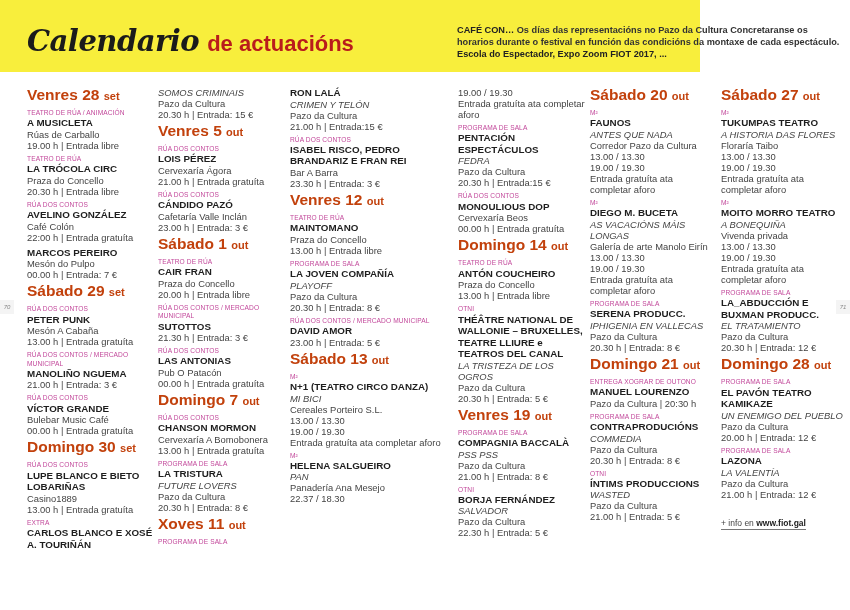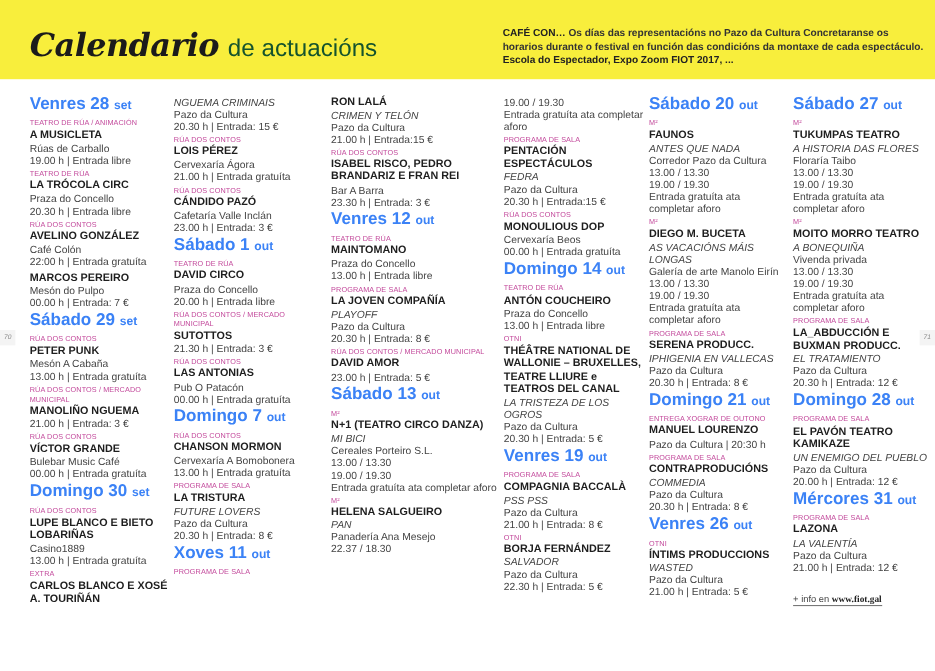--- a/index.html
+++ b/index.html
@@ -1,57 +1,57 @@
 <!DOCTYPE html>
 <html><head>
 <meta charset="utf-8">
 <style>
   * { box-sizing: border-box; margin: 0; padding: 0; }
   html, body { width: 850px; height: 610px; overflow: hidden; background: #ffffff; }
   body { font-family: "DejaVu Sans", sans-serif; color: #333; position: relative; }
 
   .header {
-    position: absolute; left: 0; top: 0; width: 850px; height: 72px;
+    position: absolute; left: 0; top: 0; width: 700px; height: 72px;
     background: #f8ee3c;
   }
   .title-wrap { position: absolute; left: 27px; top: 24px; display: flex; align-items: baseline; }
   .title-script {
     font-family: "DejaVu Serif", serif; font-style: italic; font-weight: bold;
     font-size: 29px; color: #1b1b1b; letter-spacing: -0.5px;
   }
-  .title-rest { font-family: "Liberation Sans", sans-serif; font-size: 22px; color: #14532d; margin-left: 8px; }
+  .title-rest { font-family: "Liberation Sans", sans-serif; font-size: 22px; color: #b91c1c; margin-left: 8px; font-weight: bold; }
   .header-note {
     position: absolute; left: 457px; top: 24px; width: 385px;
     font-family: "Liberation Sans", sans-serif; font-size: 9.2px; line-height: 12.2px; color: #333; font-weight: bold;
   }
   .header-note b { color: #222; }
 
   .page-num {
     position: absolute; top: 300px; width: 14px; height: 14px;
     font-family: "Liberation Sans", sans-serif; font-style: italic; font-size: 6px; color: #888;
     text-align: center; line-height: 14px; background: #f4f4f4;
   }
   .page-num.left { left: 0; }
   .page-num.right { right: 0; }
 
   .col { position: absolute; top: 84px; font-family: "Liberation Sans", sans-serif; }
   .day {
-    font-size: 15.5px; font-weight: bold; color: #3b82f6; line-height: 17px; margin-top: 2px;
+    font-size: 15.5px; font-weight: bold; color: #c2410c; line-height: 17px; margin-top: 2px;
   }
   .day .mon { font-size: 11px; }
   .ev { margin-top: 4px; }
   .cat { font-size: 6.6px; color: #c2479a; text-transform: uppercase; line-height: 8.4px; letter-spacing: 0.1px; }
   .name { font-size: 9.8px; font-weight: bold; color: #1e1e1e; line-height: 11.5px; }
   .show { font-size: 9.4px; font-style: italic; color: #444; line-height: 11px; }
   .line { font-size: 9.4px; color: #444; line-height: 11px; }
   .footer-link {
     font-size: 8.5px; color: #444; margin-top: 18px; display: inline-block;
     border-bottom: 1px solid #777; padding-bottom: 1px;
   }
-  .footer-link b { color: #222; font-family: Liberation Serif, serif; }
+  .footer-link b { color: #222; }
 </style>
 </head>
 <body>
 
 <div class="header">
   <div class="title-wrap">
     <span class="title-script">Calendario</span>
     <span class="title-rest">de actuacións</span>
   </div>
   <div class="header-note">
@@ -113,40 +113,41 @@
         <div class="line">Casino1889</div>
         <div class="line">13.00 h | Entrada gratuíta</div>
       </div>
       <div class="ev">
         <div class="cat">Extra</div>
         <div class="name">CARLOS BLANCO E XOSÉ A. TOURIÑÁN</div>
       </div>
     </div>
     <div class="col" style="left: 158px; width: 128px;">
       <div class="ev" style="margin-top: 3px;">
-        <div class="show">NGUEMA CRIMINAIS</div>
+        <div class="show">SOMOS CRIMINAIS</div>
         <div class="line">Pazo da Cultura</div>
         <div class="line">20.30 h | Entrada: 15 €</div>
       </div>
+      <div class="day"><span>Venres 5</span> <span class="mon">out</span></div>
       <div class="ev">
         <div class="cat">Rúa dos contos</div>
         <div class="name">LOIS PÉREZ</div>
         <div class="line">Cervexaría Ágora</div>
         <div class="line">21.00 h | Entrada gratuíta</div>
       </div>
       <div class="ev">
         <div class="cat">Rúa dos contos</div>
         <div class="name">CÁNDIDO PAZÓ</div>
         <div class="line">Cafetaría Valle Inclán</div>
         <div class="line">23.00 h | Entrada: 3 €</div>
       </div>
       <div class="day"><span>Sábado 1</span> <span class="mon">out</span></div>
       <div class="ev">
         <div class="cat">Teatro de rúa</div>
-        <div class="name">DAVID CIRCO</div>
+        <div class="name">CAIR FRAN</div>
         <div class="line">Praza do Concello</div>
         <div class="line">20.00 h | Entrada libre</div>
       </div>
       <div class="ev">
         <div class="cat">Rúa dos contos / Mercado municipal</div>
         <div class="name">SUTOTTOS</div>
         <div class="line">21.30 h | Entrada: 3 €</div>
       </div>
       <div class="ev">
         <div class="cat">Rúa dos contos</div>
@@ -166,21 +167,21 @@
         <div class="name">LA TRISTURA</div>
         <div class="show">FUTURE LOVERS</div>
         <div class="line">Pazo da Cultura</div>
         <div class="line">20.30 h | Entrada: 8 €</div>
       </div>
       <div class="day"><span>Xoves 11</span> <span class="mon">out</span></div>
       <div class="ev">
         <div class="cat">Programa de sala</div>
       </div>
     </div>
-    <div class="col" style="left: 290px; width: 160px; margin-left: 11px;">
+    <div class="col" style="left: 290px; width: 160px;">
       <div class="ev" style="margin-top: 3px;">
         <div class="name">RON LALÁ</div>
         <div class="show">CRIMEN Y TELÓN</div>
         <div class="line">Pazo da Cultura</div>
         <div class="line">21.00 h | Entrada:15 €</div>
       </div>
       <div class="ev">
         <div class="cat">Rúa dos contos</div>
         <div class="name">ISABEL RISCO, PEDRO BRANDARIZ E FRAN REI</div>
         <div class="line">Bar A Barra</div>
@@ -304,21 +305,20 @@
         <div class="name">MANUEL LOURENZO</div>
         <div class="line">Pazo da Cultura | 20:30 h</div>
       </div>
       <div class="ev">
         <div class="cat">Programa de sala</div>
         <div class="name">CONTRAPRODUCIÓNS</div>
         <div class="show">COMMEDIA</div>
         <div class="line">Pazo da Cultura</div>
         <div class="line">20.30 h | Entrada: 8 €</div>
       </div>
-      <div class="day"><span>Venres 26</span> <span class="mon">out</span></div>
       <div class="ev">
         <div class="cat">OTNI</div>
         <div class="name">ÍNTIMS PRODUCCIONS</div>
         <div class="show">WASTED</div>
         <div class="line">Pazo da Cultura</div>
         <div class="line">21.00 h | Entrada: 5 €</div>
       </div>
     </div>
     <div class="col" style="left: 721px; width: 125px;"><div class="day"><span>Sábado 27</span> <span class="mon">out</span></div><div class="ev">
         <div class="cat">m²</div>
@@ -341,20 +341,20 @@
         <div class="name">LA_ABDUCCIÓN E BUXMAN PRODUCC.</div>
         <div class="show">EL TRATAMIENTO</div>
         <div class="line">Pazo da Cultura</div>
         <div class="line">20.30 h | Entrada: 12 €</div>
       </div><div class="day"><span>Domingo 28</span> <span class="mon">out</span></div><div class="ev">
         <div class="cat">Programa de sala</div>
         <div class="name">EL PAVÓN TEATRO KAMIKAZE</div>
         <div class="show">UN ENEMIGO DEL PUEBLO</div>
         <div class="line">Pazo da Cultura</div>
         <div class="line">20.00 h | Entrada: 12 €</div>
-      </div><div class="day"><span>Mércores 31</span> <span class="mon">out</span></div><div class="ev">
+      </div><div class="ev">
         <div class="cat">Programa de sala</div>
         <div class="name">LAZONA</div>
         <div class="show">LA VALENTÍA</div>
         <div class="line">Pazo da Cultura</div>
         <div class="line">21.00 h | Entrada: 12 €</div>
       </div><div class="footer-link"><span>+ info en </span><b>www.fiot.gal</b></div></div>
   </div>
 
 </body></html>

